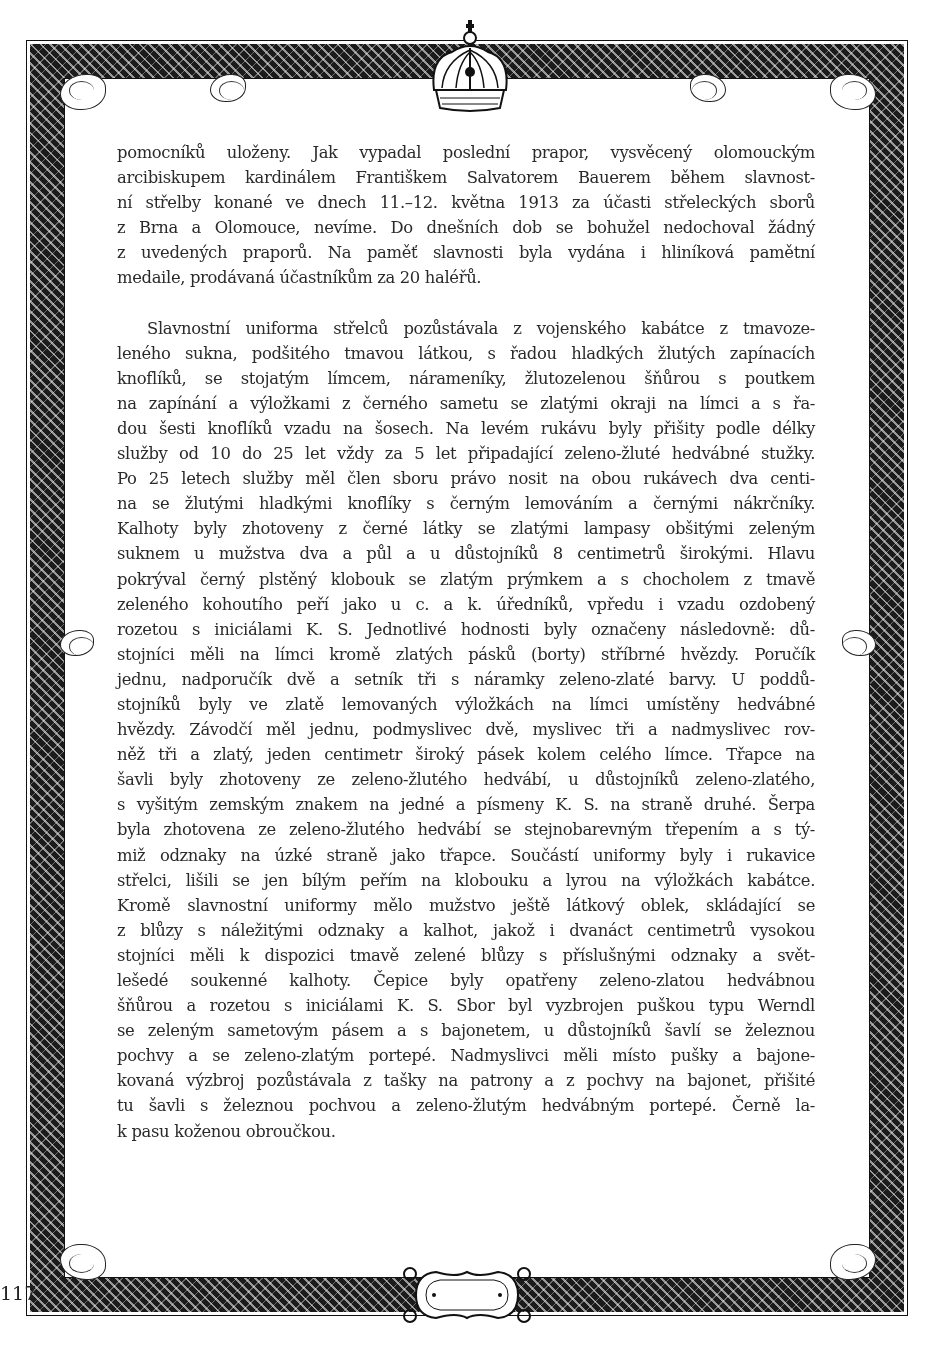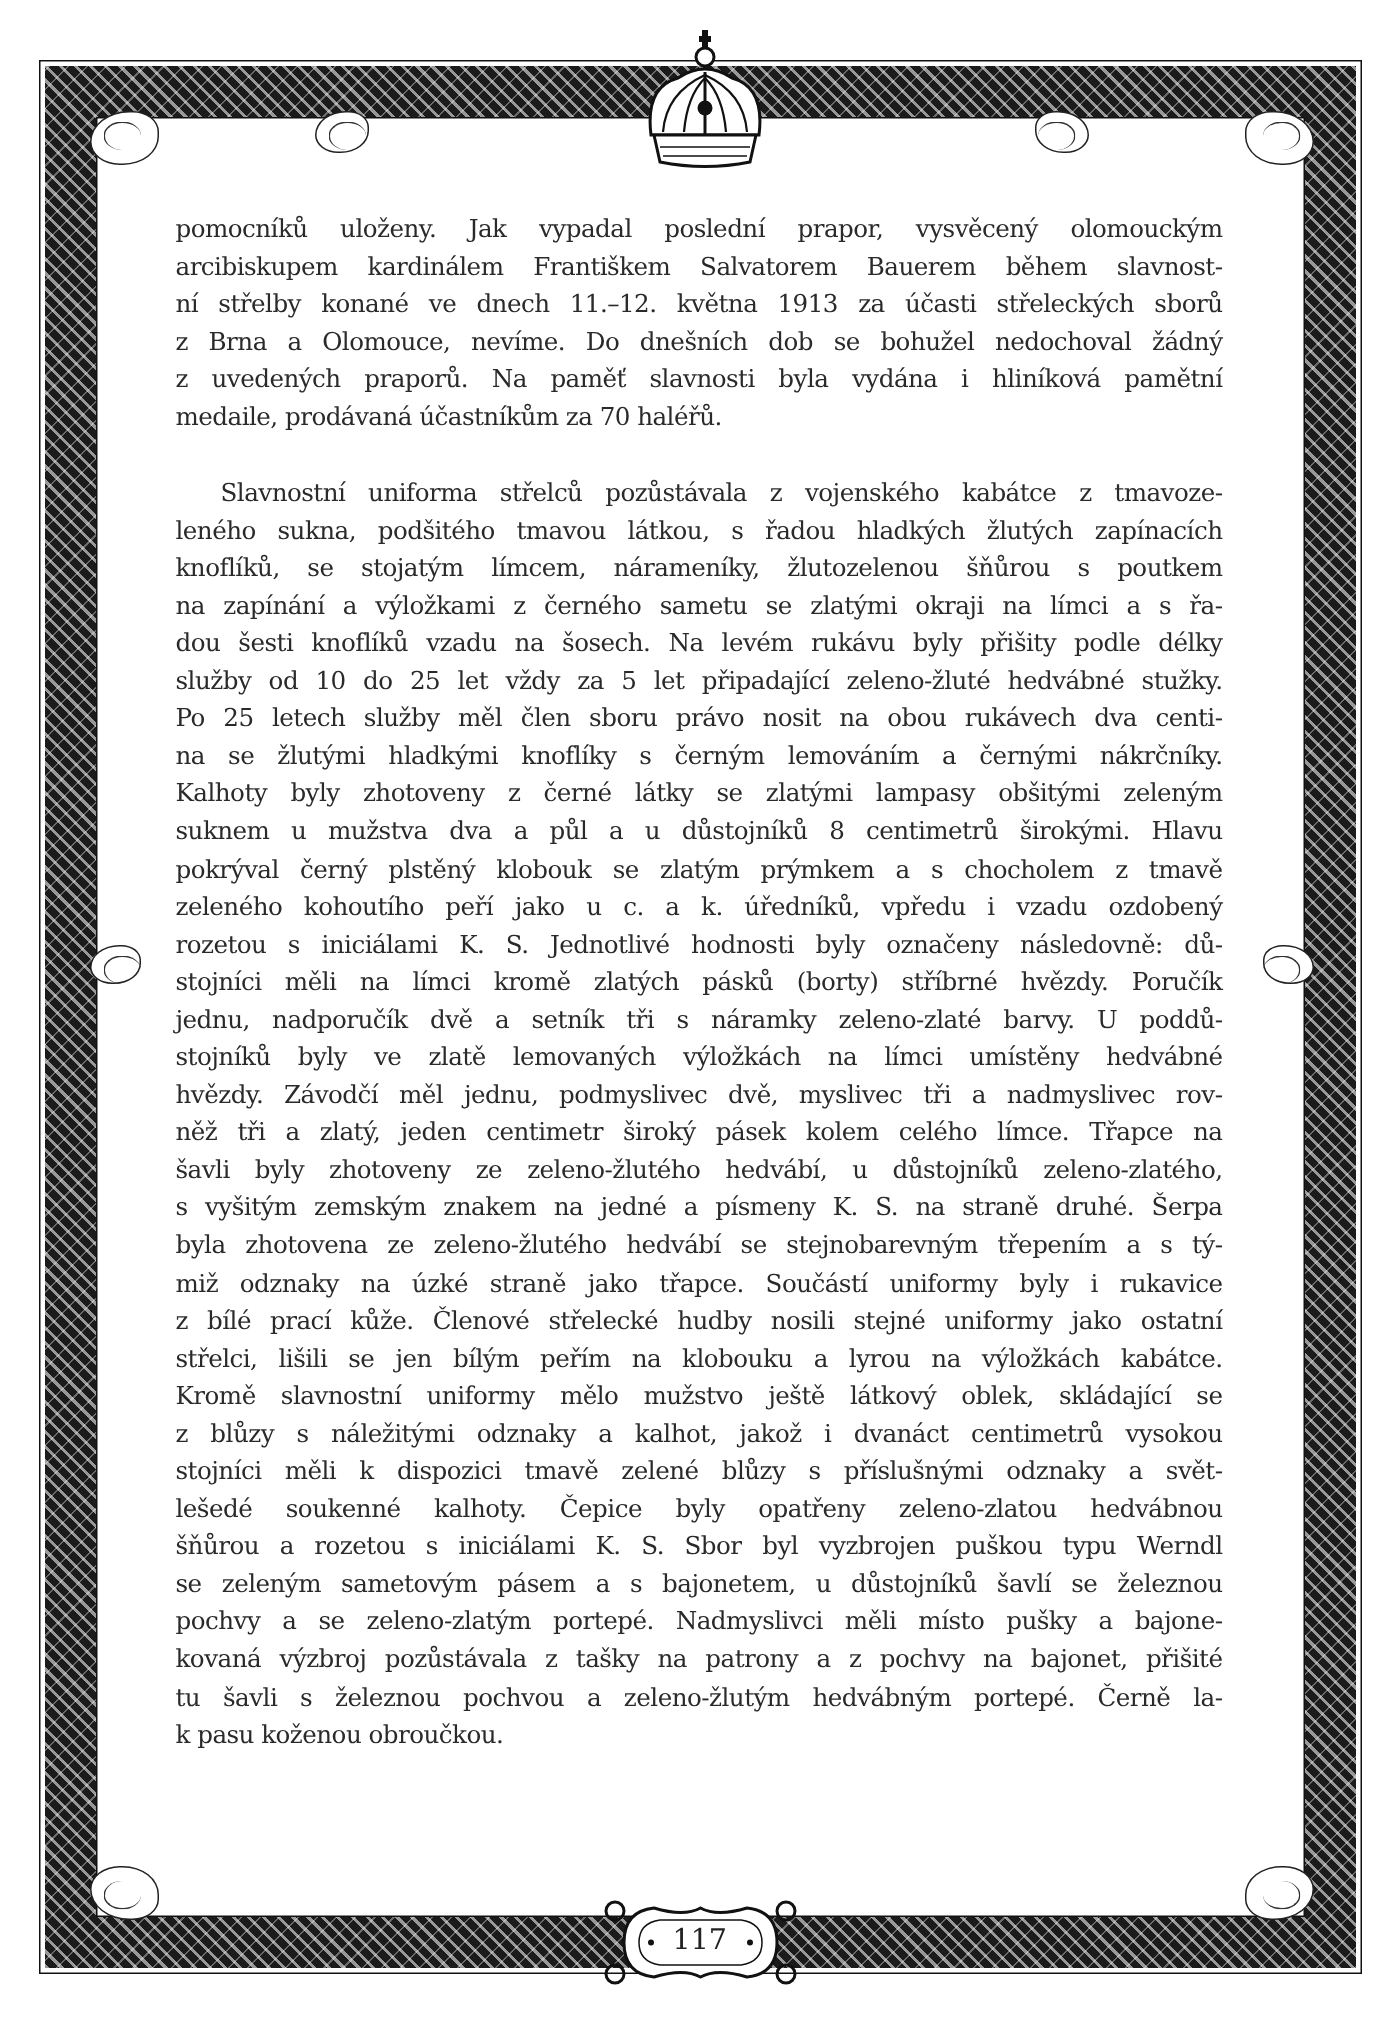--- a/index.html
+++ b/index.html
@@ -14,21 +14,21 @@
       repeating-linear-gradient(45deg, rgba(255,255,255,0.55) 0 2px, transparent 2px 7px),
       repeating-linear-gradient(-45deg, rgba(255,255,255,0.35) 0 1px, transparent 1px 9px);
     -webkit-mask: linear-gradient(#000,#000) content-box, linear-gradient(#000,#000);
     -webkit-mask-composite: xor; mask-composite: exclude; padding:34px; box-sizing:border-box; }
   .frame-inner { position:absolute; left:64px; top:78px; width:806px; height:1200px; border:1.5px solid #111; box-sizing:border-box; }
   .leaf { position:absolute; width:44px; height:34px; background:#fff; border:1.5px solid #222; border-radius:60% 40% 55% 45%; }
   .leaf::after { content:""; position:absolute; left:8px; top:6px; width:24px; height:18px; border-left:1px solid #333; border-top:1px solid #333; border-radius:50%; }
 
   .crown { position:absolute; left:420px; top:18px; width:100px; height:100px; }
   .pagenum-cartouche { position:absolute; left:396px; top:1262px; width:142px; height:66px; }
-  .pagenum { position:absolute; left:0; top:1282px; width:933px; text-align:center; font-size:19px; font-family:"DejaVu Serif", serif; color:#222; }
+  .pagenum { position:absolute; left:0; top:1282px; width:933px; font-size:19px; font-family:"DejaVu Serif", serif; color:#222; }
 
   .text-block { position:absolute; left:117px; top:140px; width:698px; font-size:16.4px; line-height:25.1px; letter-spacing:-0.35px; }
   .text-block .line { display:block; white-space:nowrap; text-align:justify; text-align-last:justify; }
   .text-block .line.last { text-align-last:left; }
   .para { display:block; }
   .para + .para { margin-top:25px; }
   .indent { padding-left:30px; }
 </style>
 </head>
 <body>
@@ -72,21 +72,21 @@
 </svg>
 <div class="pagenum">117</div>
 
 <div class="text-block">
   <div class="para" id="p0">
       <span class="line">pomocníků uloženy. Jak vypadal poslední prapor, vysvěcený olomouckým</span>
       <span class="line">arcibiskupem kardinálem Františkem Salvatorem Bauerem během slavnost-</span>
       <span class="line">ní střelby konané ve dnech 11.–12. května 1913 za účasti střeleckých sborů</span>
       <span class="line">z Brna a Olomouce, nevíme. Do dnešních dob se bohužel nedochoval žádný</span>
       <span class="line">z uvedených praporů. Na paměť slavnosti byla vydána i hliníková pamětní</span>
-      <span class="line last">medaile, prodávaná účastníkům za 70 haléřů.</span>
+      <span class="line last">medaile, prodávaná účastníkům za 20 haléřů.</span>
     </div>
   <div class="para" id="p1">
       <span class="line indent">Slavnostní uniforma střelců pozůstávala z vojenského kabátce z tmavoze-</span>
       <span class="line">leného sukna, podšitého tmavou látkou, s řadou hladkých žlutých zapínacích</span>
       <span class="line">knoflíků, se stojatým límcem, nárameníky,  žlutozelenou šňůrou s poutkem</span>
       <span class="line">na zapínání a výložkami z černého sametu se zlatými okraji na límci a s řa-</span>
       <span class="line">dou šesti knoflíků vzadu na šosech. Na levém rukávu byly přišity podle délky</span>
       <span class="line">služby od 10 do 25 let vždy za 5 let připadající zeleno-žluté hedvábné stužky.</span>
       <span class="line">Po 25 letech služby měl člen sboru právo nosit na obou rukávech dva centi-</span>
       <span class="line">na se žlutými hladkými knoflíky s černým lemováním a černými nákrčníky.</span>
@@ -97,21 +97,20 @@
       <span class="line">rozetou s iniciálami K. S. Jednotlivé hodnosti byly označeny následovně: dů-</span>
       <span class="line">stojníci měli na límci kromě zlatých pásků (borty) stříbrné hvězdy. Poručík</span>
       <span class="line">jednu, nadporučík dvě a setník tři s náramky zeleno-zlaté barvy. U poddů-</span>
       <span class="line">stojníků byly ve zlatě lemovaných výložkách na límci umístěny hedvábné</span>
       <span class="line">hvězdy. Závodčí měl jednu, podmyslivec dvě, myslivec tři a nadmyslivec rov-</span>
       <span class="line">něž tři a zlatý, jeden centimetr široký pásek kolem celého límce. Třapce na</span>
       <span class="line">šavli byly zhotoveny ze zeleno-žlutého hedvábí, u důstojníků zeleno-zlatého,</span>
       <span class="line">s vyšitým zemským znakem na jedné a písmeny K. S. na straně druhé. Šerpa</span>
       <span class="line">byla zhotovena ze zeleno-žlutého hedvábí se stejnobarevným třepením a s tý-</span>
       <span class="line">miž odznaky na úzké straně jako třapce. Součástí uniformy byly i rukavice</span>
-      <span class="line">z bílé prací kůže. Členové střelecké hudby nosili stejné uniformy jako ostatní</span>
       <span class="line">střelci, lišili se jen bílým peřím na klobouku a lyrou na výložkách kabátce.</span>
       <span class="line">Kromě slavnostní uniformy mělo mužstvo ještě látkový oblek, skládající se</span>
       <span class="line">z blůzy s náležitými odznaky a kalhot, jakož i dvanáct centimetrů vysokou</span>
       <span class="line">stojníci měli k dispozici tmavě zelené blůzy s příslušnými odznaky a svět-</span>
       <span class="line">lešedé soukenné kalhoty. Čepice byly opatřeny zeleno-zlatou hedvábnou</span>
       <span class="line">šňůrou a rozetou s iniciálami K. S. Sbor byl vyzbrojen puškou typu Werndl</span>
       <span class="line">se zeleným sametovým pásem a s bajonetem, u důstojníků šavlí se železnou</span>
       <span class="line">pochvy a se zeleno-zlatým portepé. Nadmyslivci měli místo pušky a bajone-</span>
       <span class="line">kovaná výzbroj pozůstávala z tašky na patrony a z pochvy na bajonet, přišité</span>
       <span class="line">tu šavli s železnou pochvou a zeleno-žlutým hedvábným portepé. Černě la-</span>

